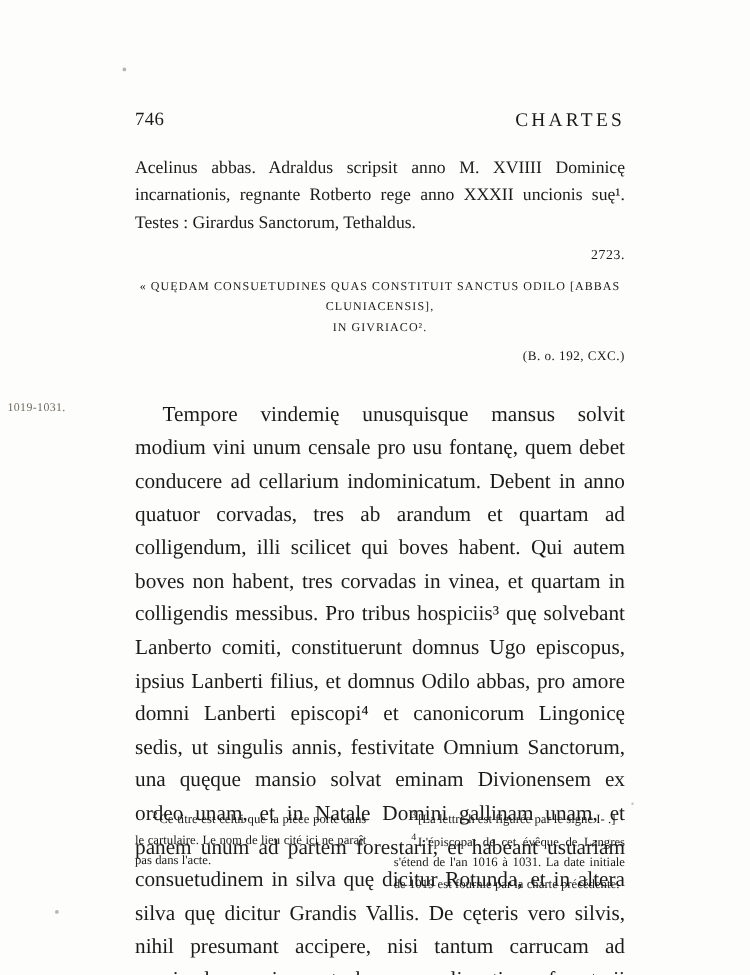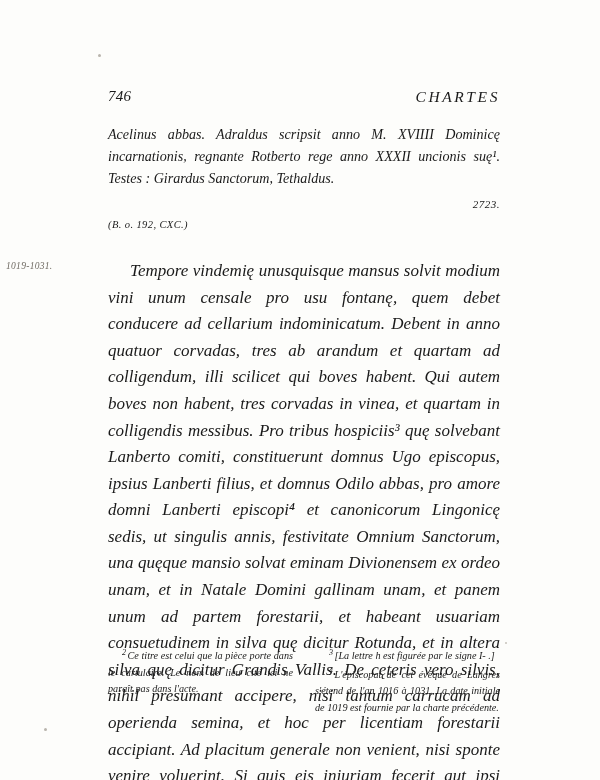--- a/index.html
+++ b/index.html
@@ -11,21 +11,21 @@
     height: 780px;
     background: #fdfdfb;
     font-family: "Liberation Serif", serif;
     color: #1a1a1a;
     position: relative;
     overflow: hidden;
   }
   .page {
     position: absolute;
     left: 0; top: 0;
-    width: 600px; height: 780px; font-style: italic;
+    width: 600px; height: 780px;
   }
   .speck {
     position: absolute;
     background: #b9b5ad;
     border-radius: 50%;
   }
   .speck-a { left: 98px; top: 54px; width: 3px; height: 3px; }
   .speck-b { left: 44px; top: 728px; width: 3px; height: 3px; }
   .speck-c { left: 505px; top: 642px; width: 2px; height: 2px; background:#c6c2bb; }
 
@@ -77,21 +77,21 @@
     letter-spacing: 0.5px;
   }
   .rubric {
     text-align: center;
     font-size: 9.6px;
     letter-spacing: 0.85px;
     margin-top: 12px;
     line-height: 1.7;
   }
   .sourceline {
-    text-align: left;
+    text-align: right;
     font-size: 10.5px;
     margin-top: 9px;
     letter-spacing: 0.4px;
   }
 
   .main-block {
     position: relative;
     margin-top: 28px;
   }
   .daterange {
@@ -150,20 +150,24 @@
 
     <div class="head-row">
       <div class="folio">746</div>
       <div class="running-title">CHARTES</div>
     </div>
 
     <div class="para body">Acelinus abbas. Adraldus scripsit anno M. XVIIII Dominicę incarnationis, regnante Rotberto rege anno XXXII uncionis suę¹. Testes : Girardus Sanctorum, Tethaldus.</div>
 
     <div class="charter-num">2723.</div>
 
+    <div class="rubric">
+      <span>« QUĘDAM CONSUETUDINES QUAS CONSTITUIT SANCTUS ODILO [ABBAS CLUNIACENSIS],</span><br>
+      <span>IN GIVRIACO².</span>
+    </div>
 
     <div class="sourceline">(B. o. 192, CXC.)</div>
 
     <div class="main-block">
       <div class="daterange">1019-1031.</div>
       <div class="main-text">Tempore vindemię unusquisque mansus solvit modium vini unum censale pro usu fontanę, quem debet conducere ad cellarium indominicatum. Debent in anno quatuor corvadas, tres ab arandum et quartam ad colligendum, illi scilicet qui boves habent. Qui autem boves non habent, tres corvadas in vinea, et quartam in colligendis messibus. Pro tribus hospiciis³ quę solvebant Lanberto comiti, constituerunt domnus Ugo episcopus, ipsius Lanberti filius, et domnus Odilo abbas, pro amore domni Lanberti episcopi⁴ et canonicorum Lingonicę sedis, ut singulis annis, festivitate Omnium Sanctorum, una quęque mansio solvat eminam Divionensem ex ordeo unam, et in Natale Domini gallinam unam, et panem unum ad partem forestarii, et habeant usuariam consuetudinem in silva quę dicitur Rotunda, et in altera silva quę dicitur Grandis Vallis. De cęteris vero silvis, nihil presumant accipere, nisi tantum carrucam ad operienda semina, et hoc per licentiam forestarii accipiant. Ad placitum generale non venient, nisi sponte venire voluerint. Si quis eis injuriam fecerit aut ipsi alicui, per judicium majoris Sancti Petri justiciam faciant, et accipiant, si reclamatio ante illum venerit.</div>
     </div>
 
   </div>
 

